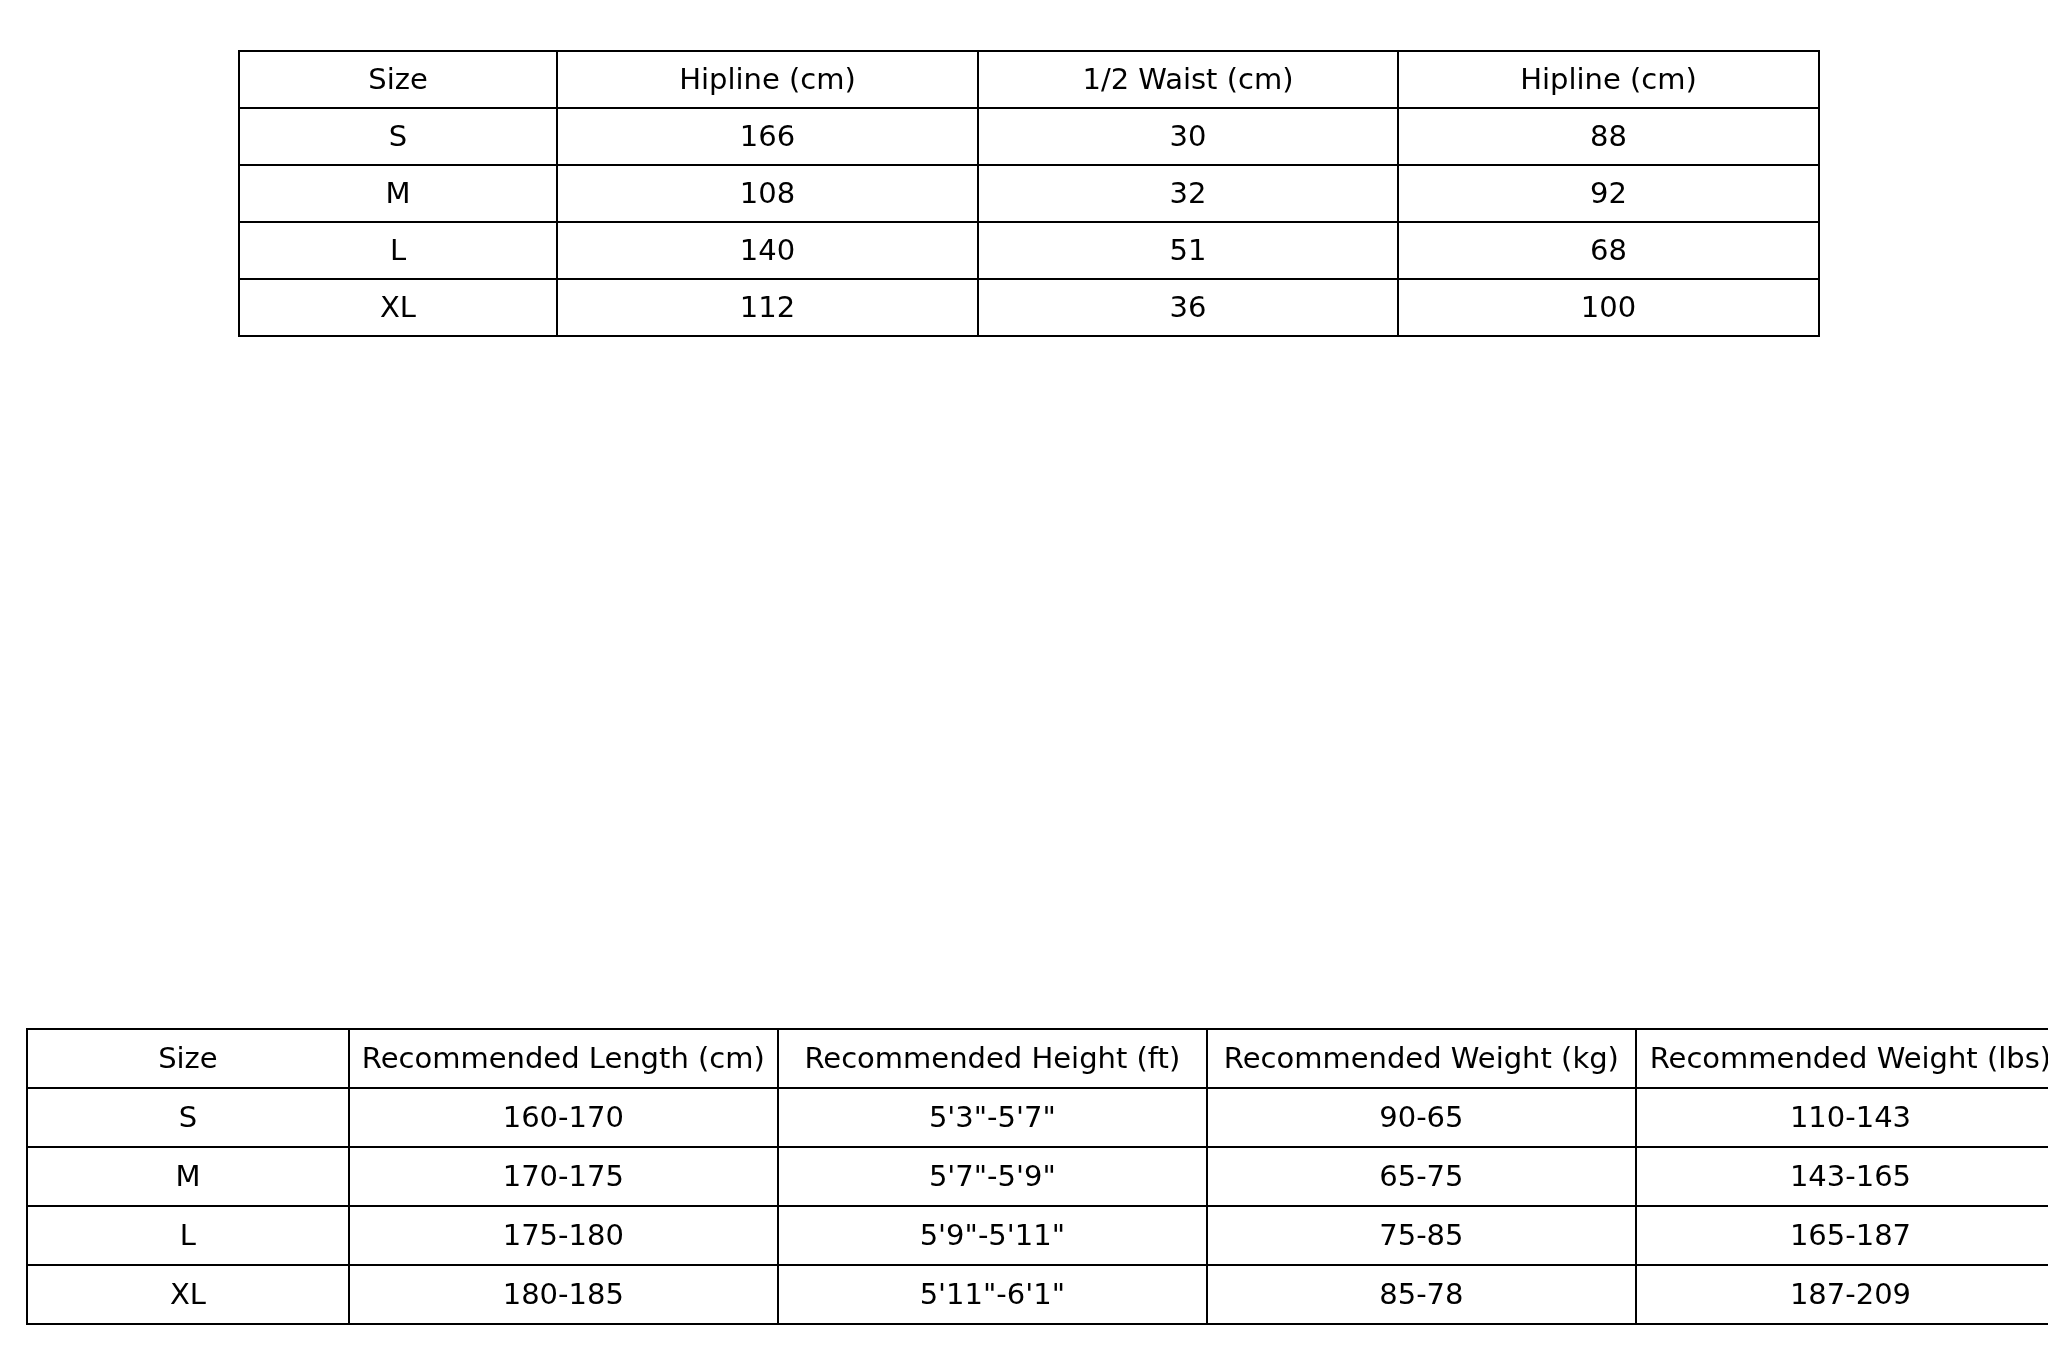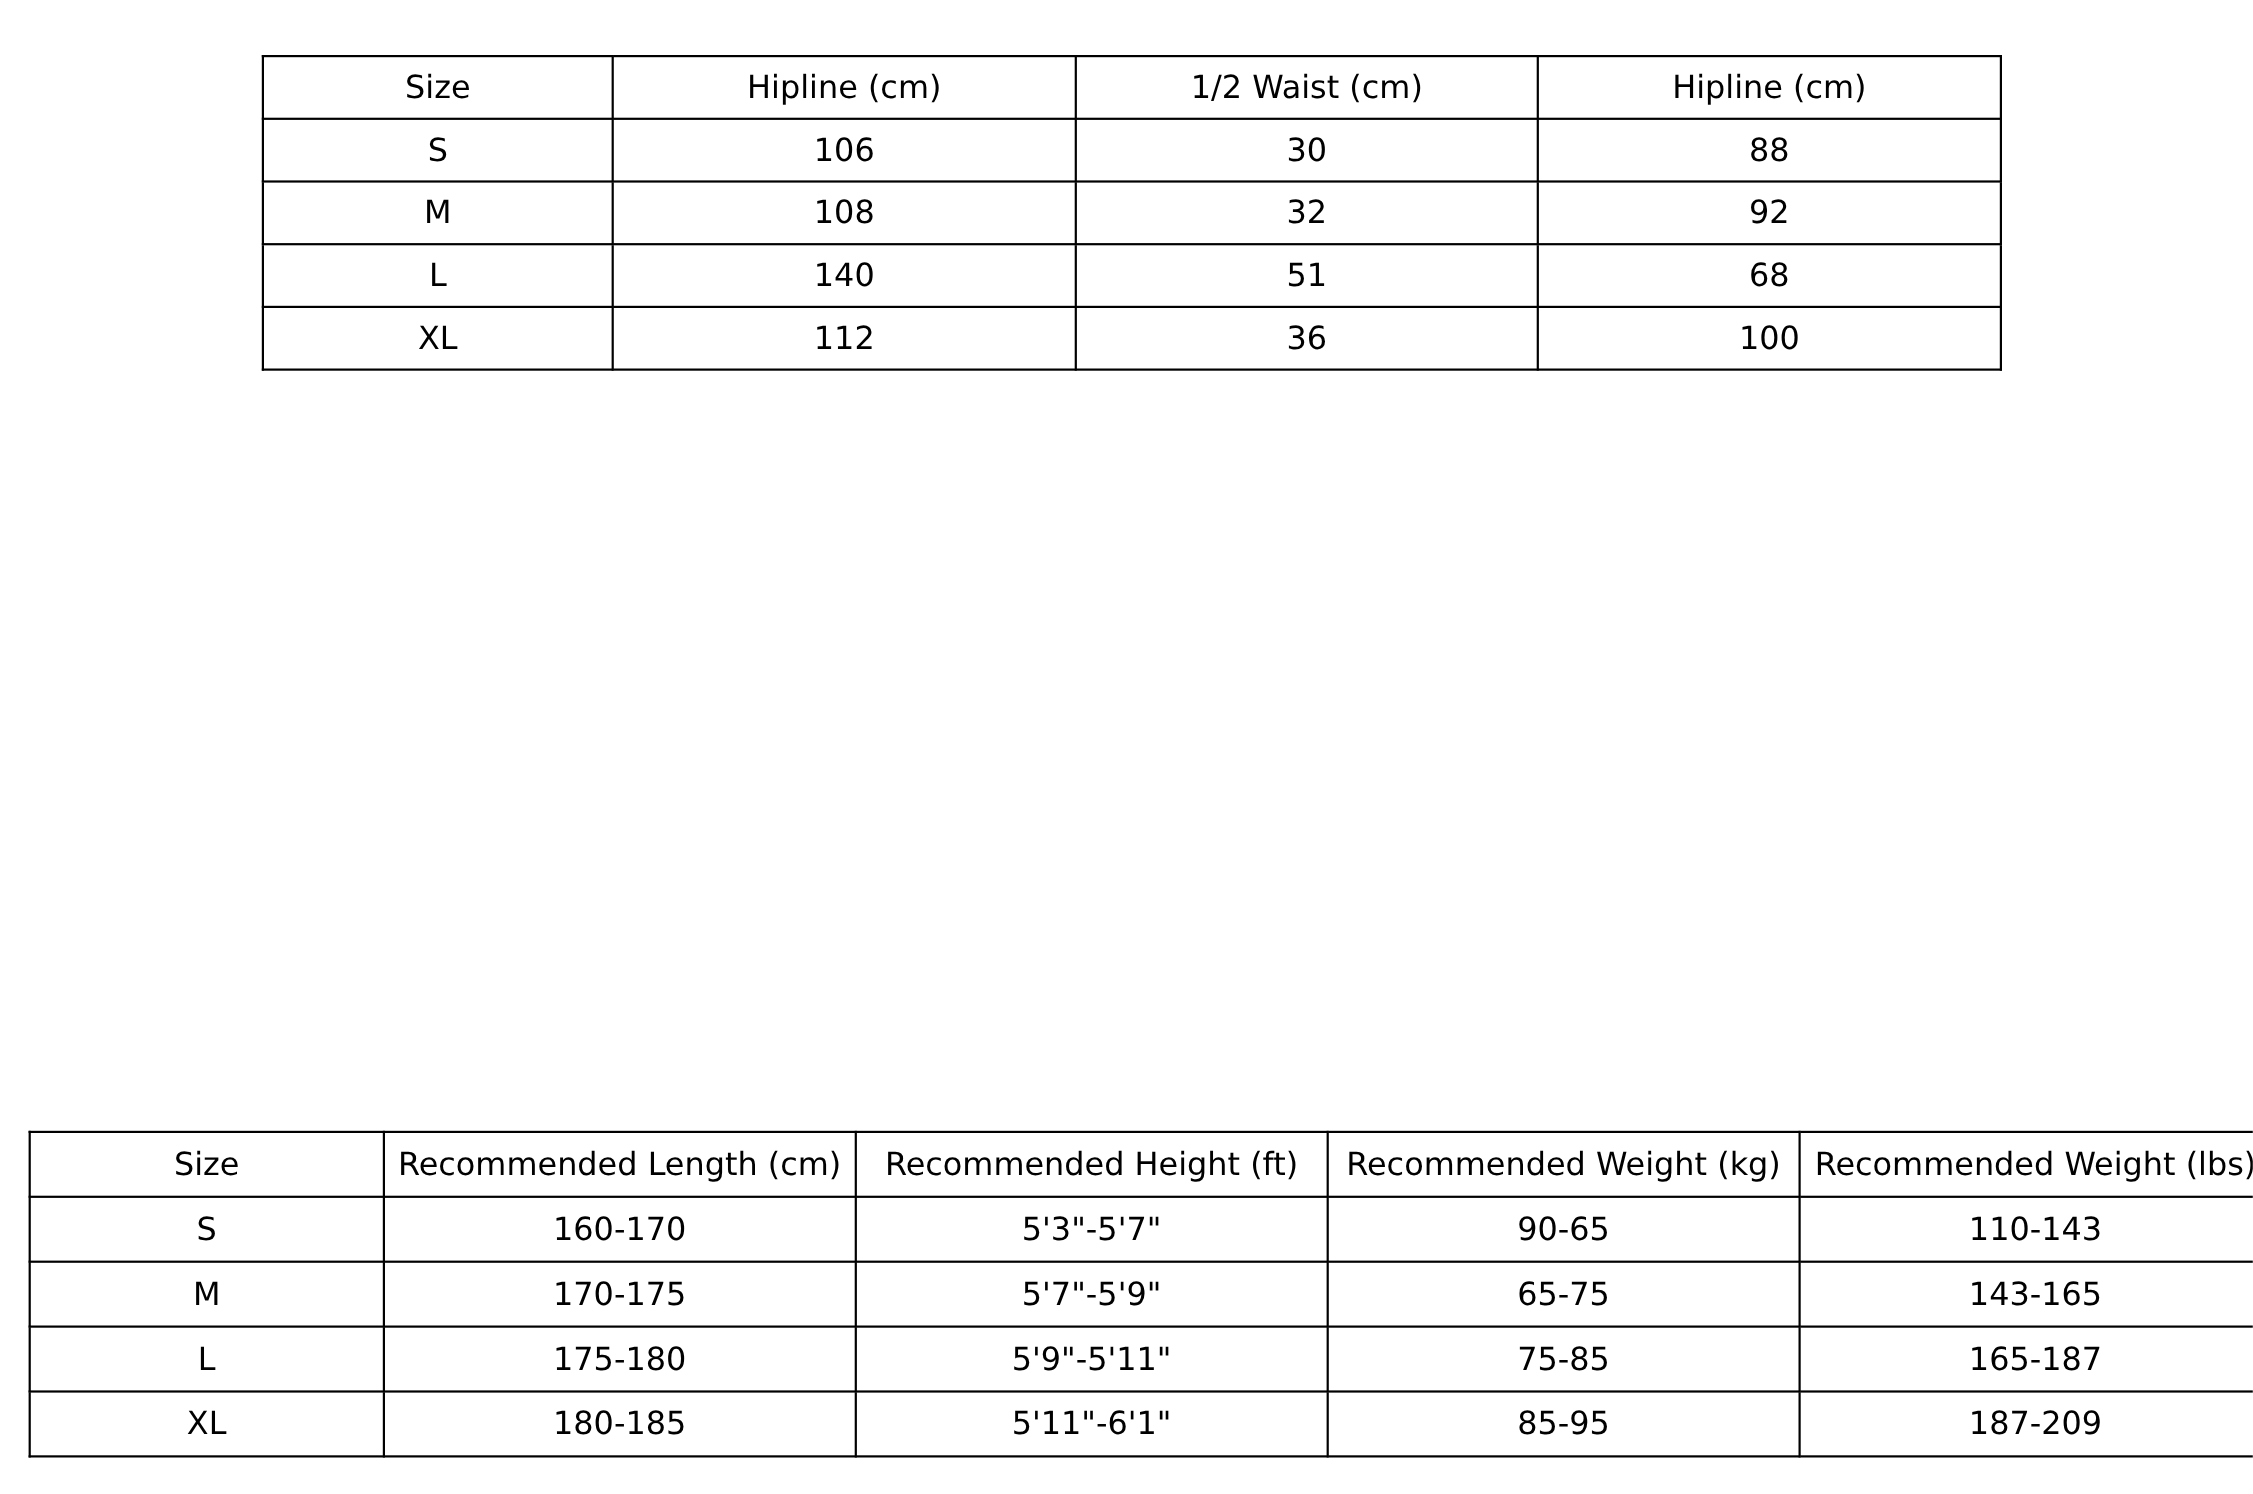--- a/index.html
+++ b/index.html
@@ -84,21 +84,21 @@
   </colgroup>
   <tbody>
     <tr>
       <td>Size</td>
       <td>Hipline (cm)</td>
       <td>1/2 Waist (cm)</td>
       <td>Hipline (cm)</td>
     </tr>
     <tr>
       <td>S</td>
-      <td>106</td>
+      <td>166</td>
       <td>30</td>
       <td>88</td>
     </tr>
     <tr>
       <td>M</td>
       <td>108</td>
       <td>32</td>
       <td>92</td>
     </tr>
     <tr>
@@ -150,17 +150,17 @@
       <td>L</td>
       <td>175-180</td>
       <td>5'9"-5'11"</td>
       <td>75-85</td>
       <td>165-187</td>
     </tr>
     <tr>
       <td>XL</td>
       <td>180-185</td>
       <td>5'11"-6'1"</td>
-      <td>85-95</td>
+      <td>85-78</td>
       <td>187-209</td>
     </tr>
   </tbody>
 </table>
 
 </body></html>

